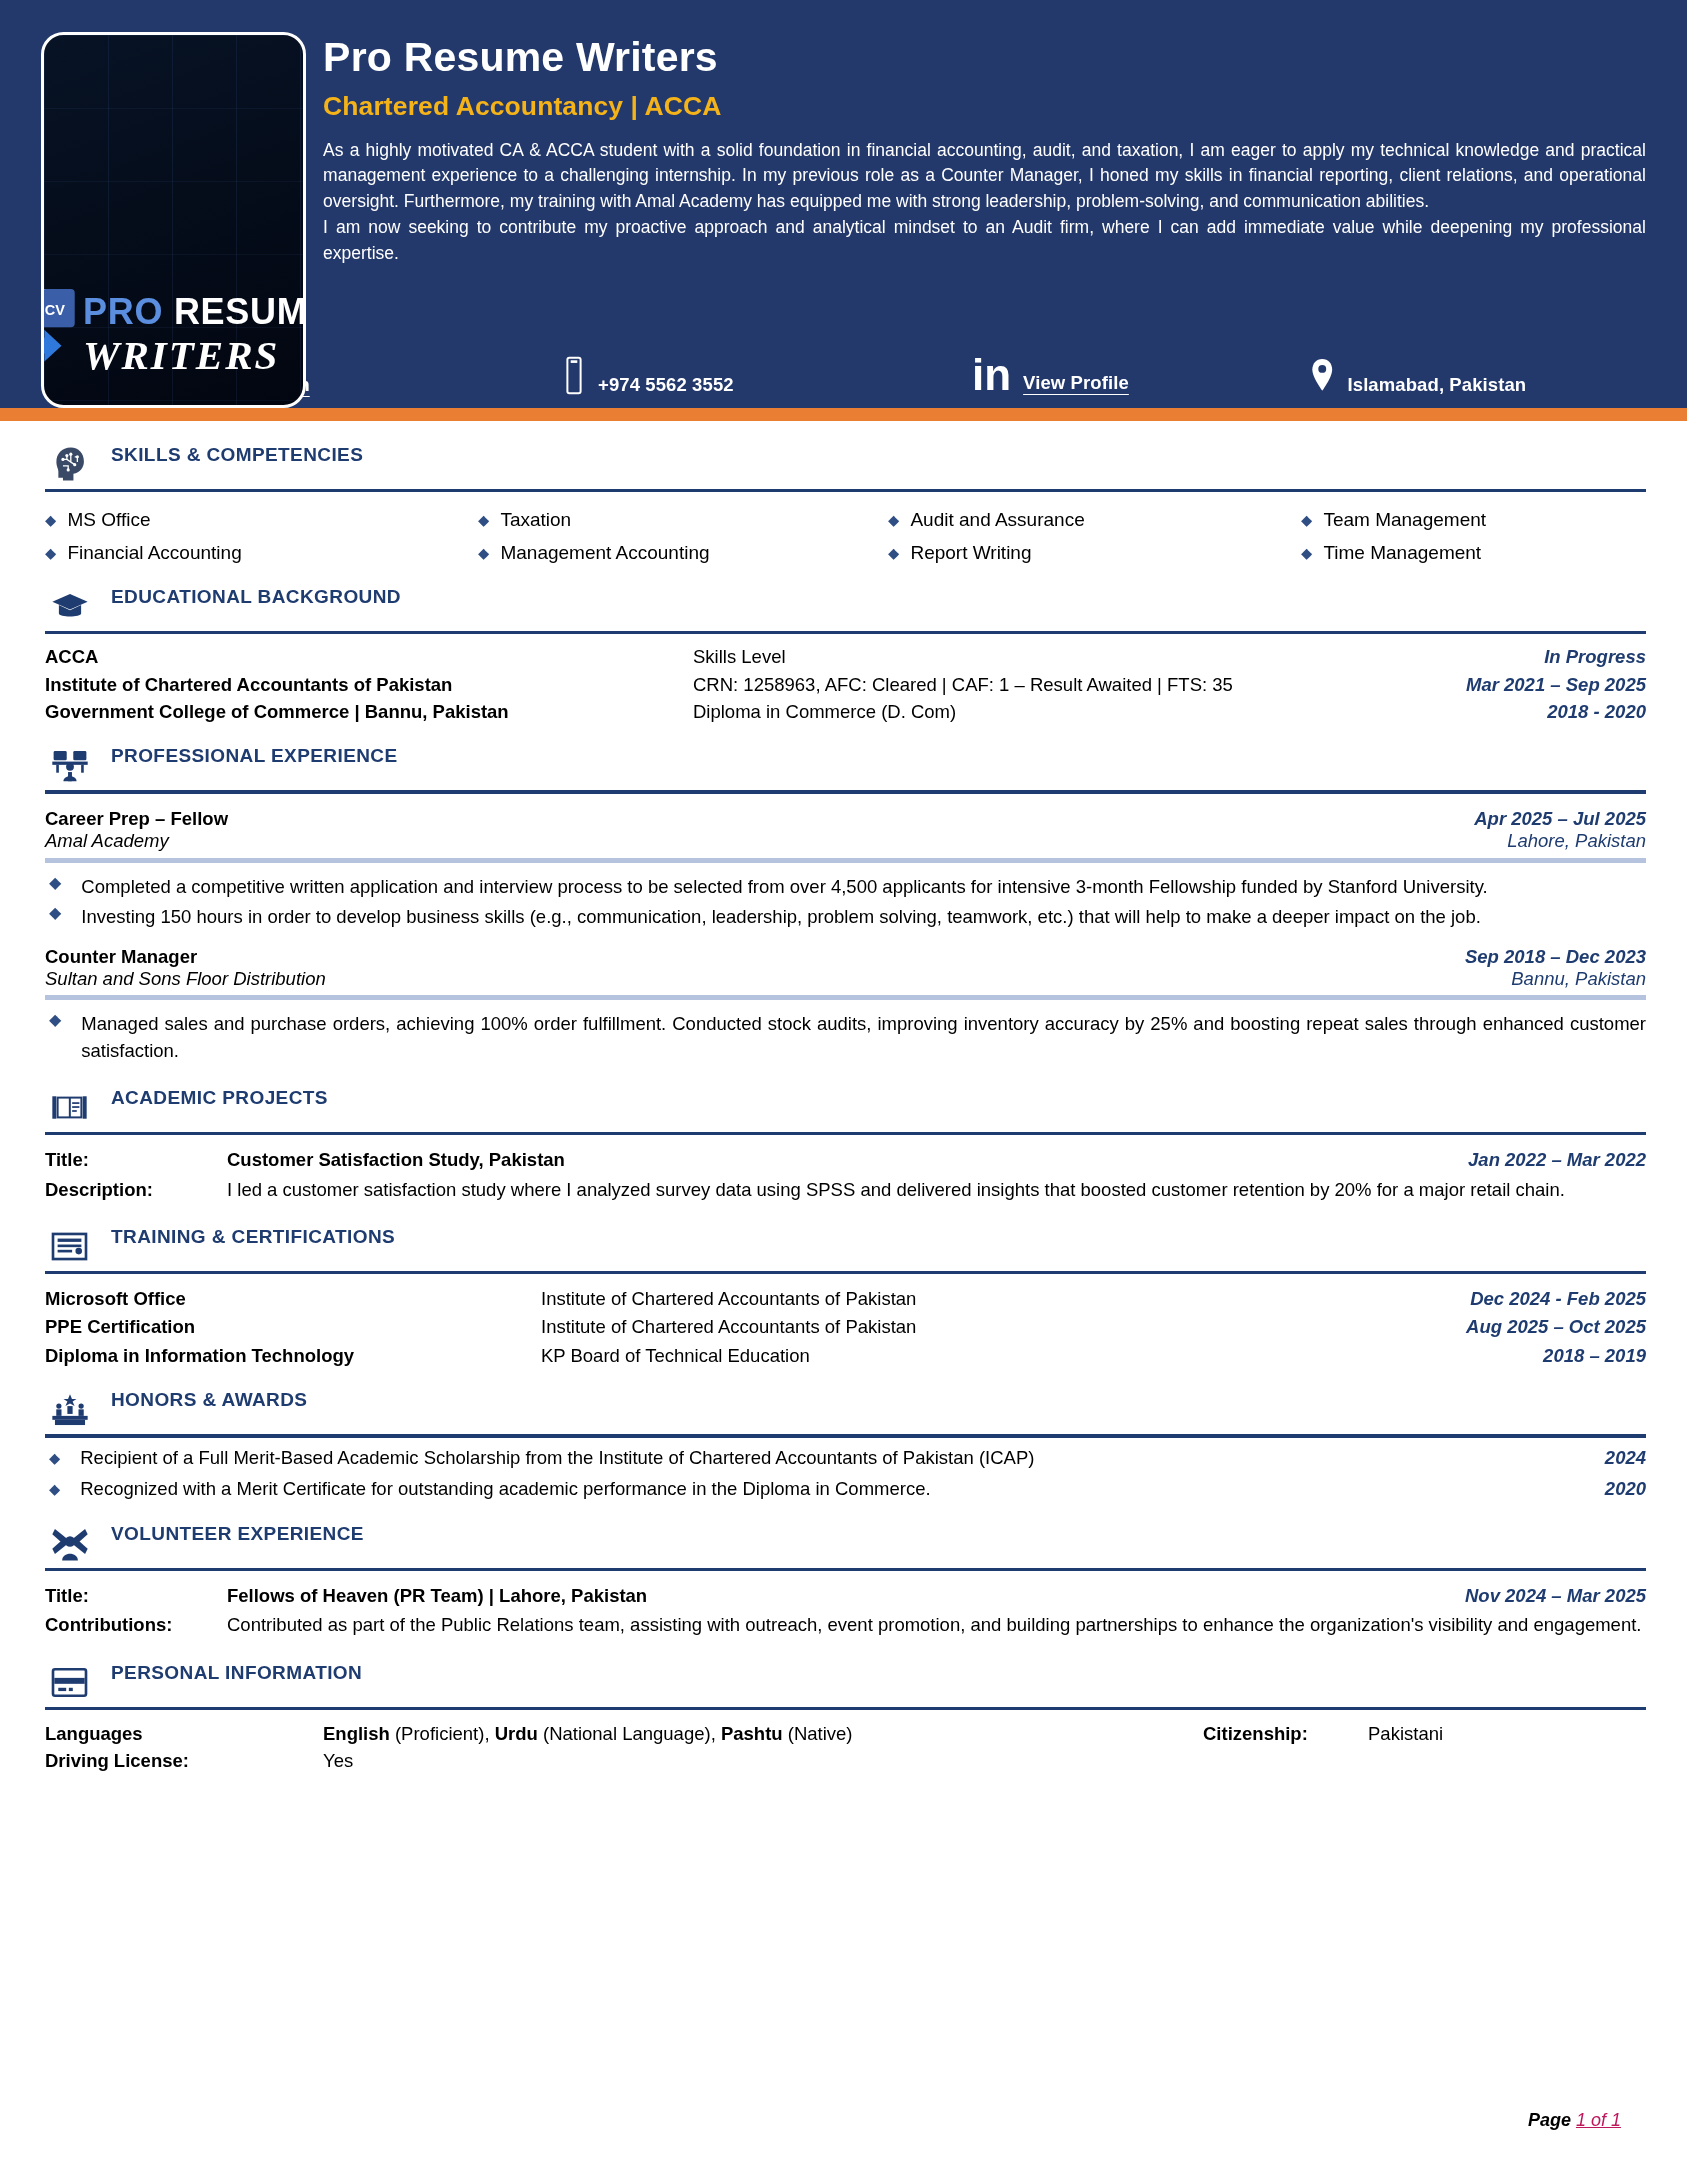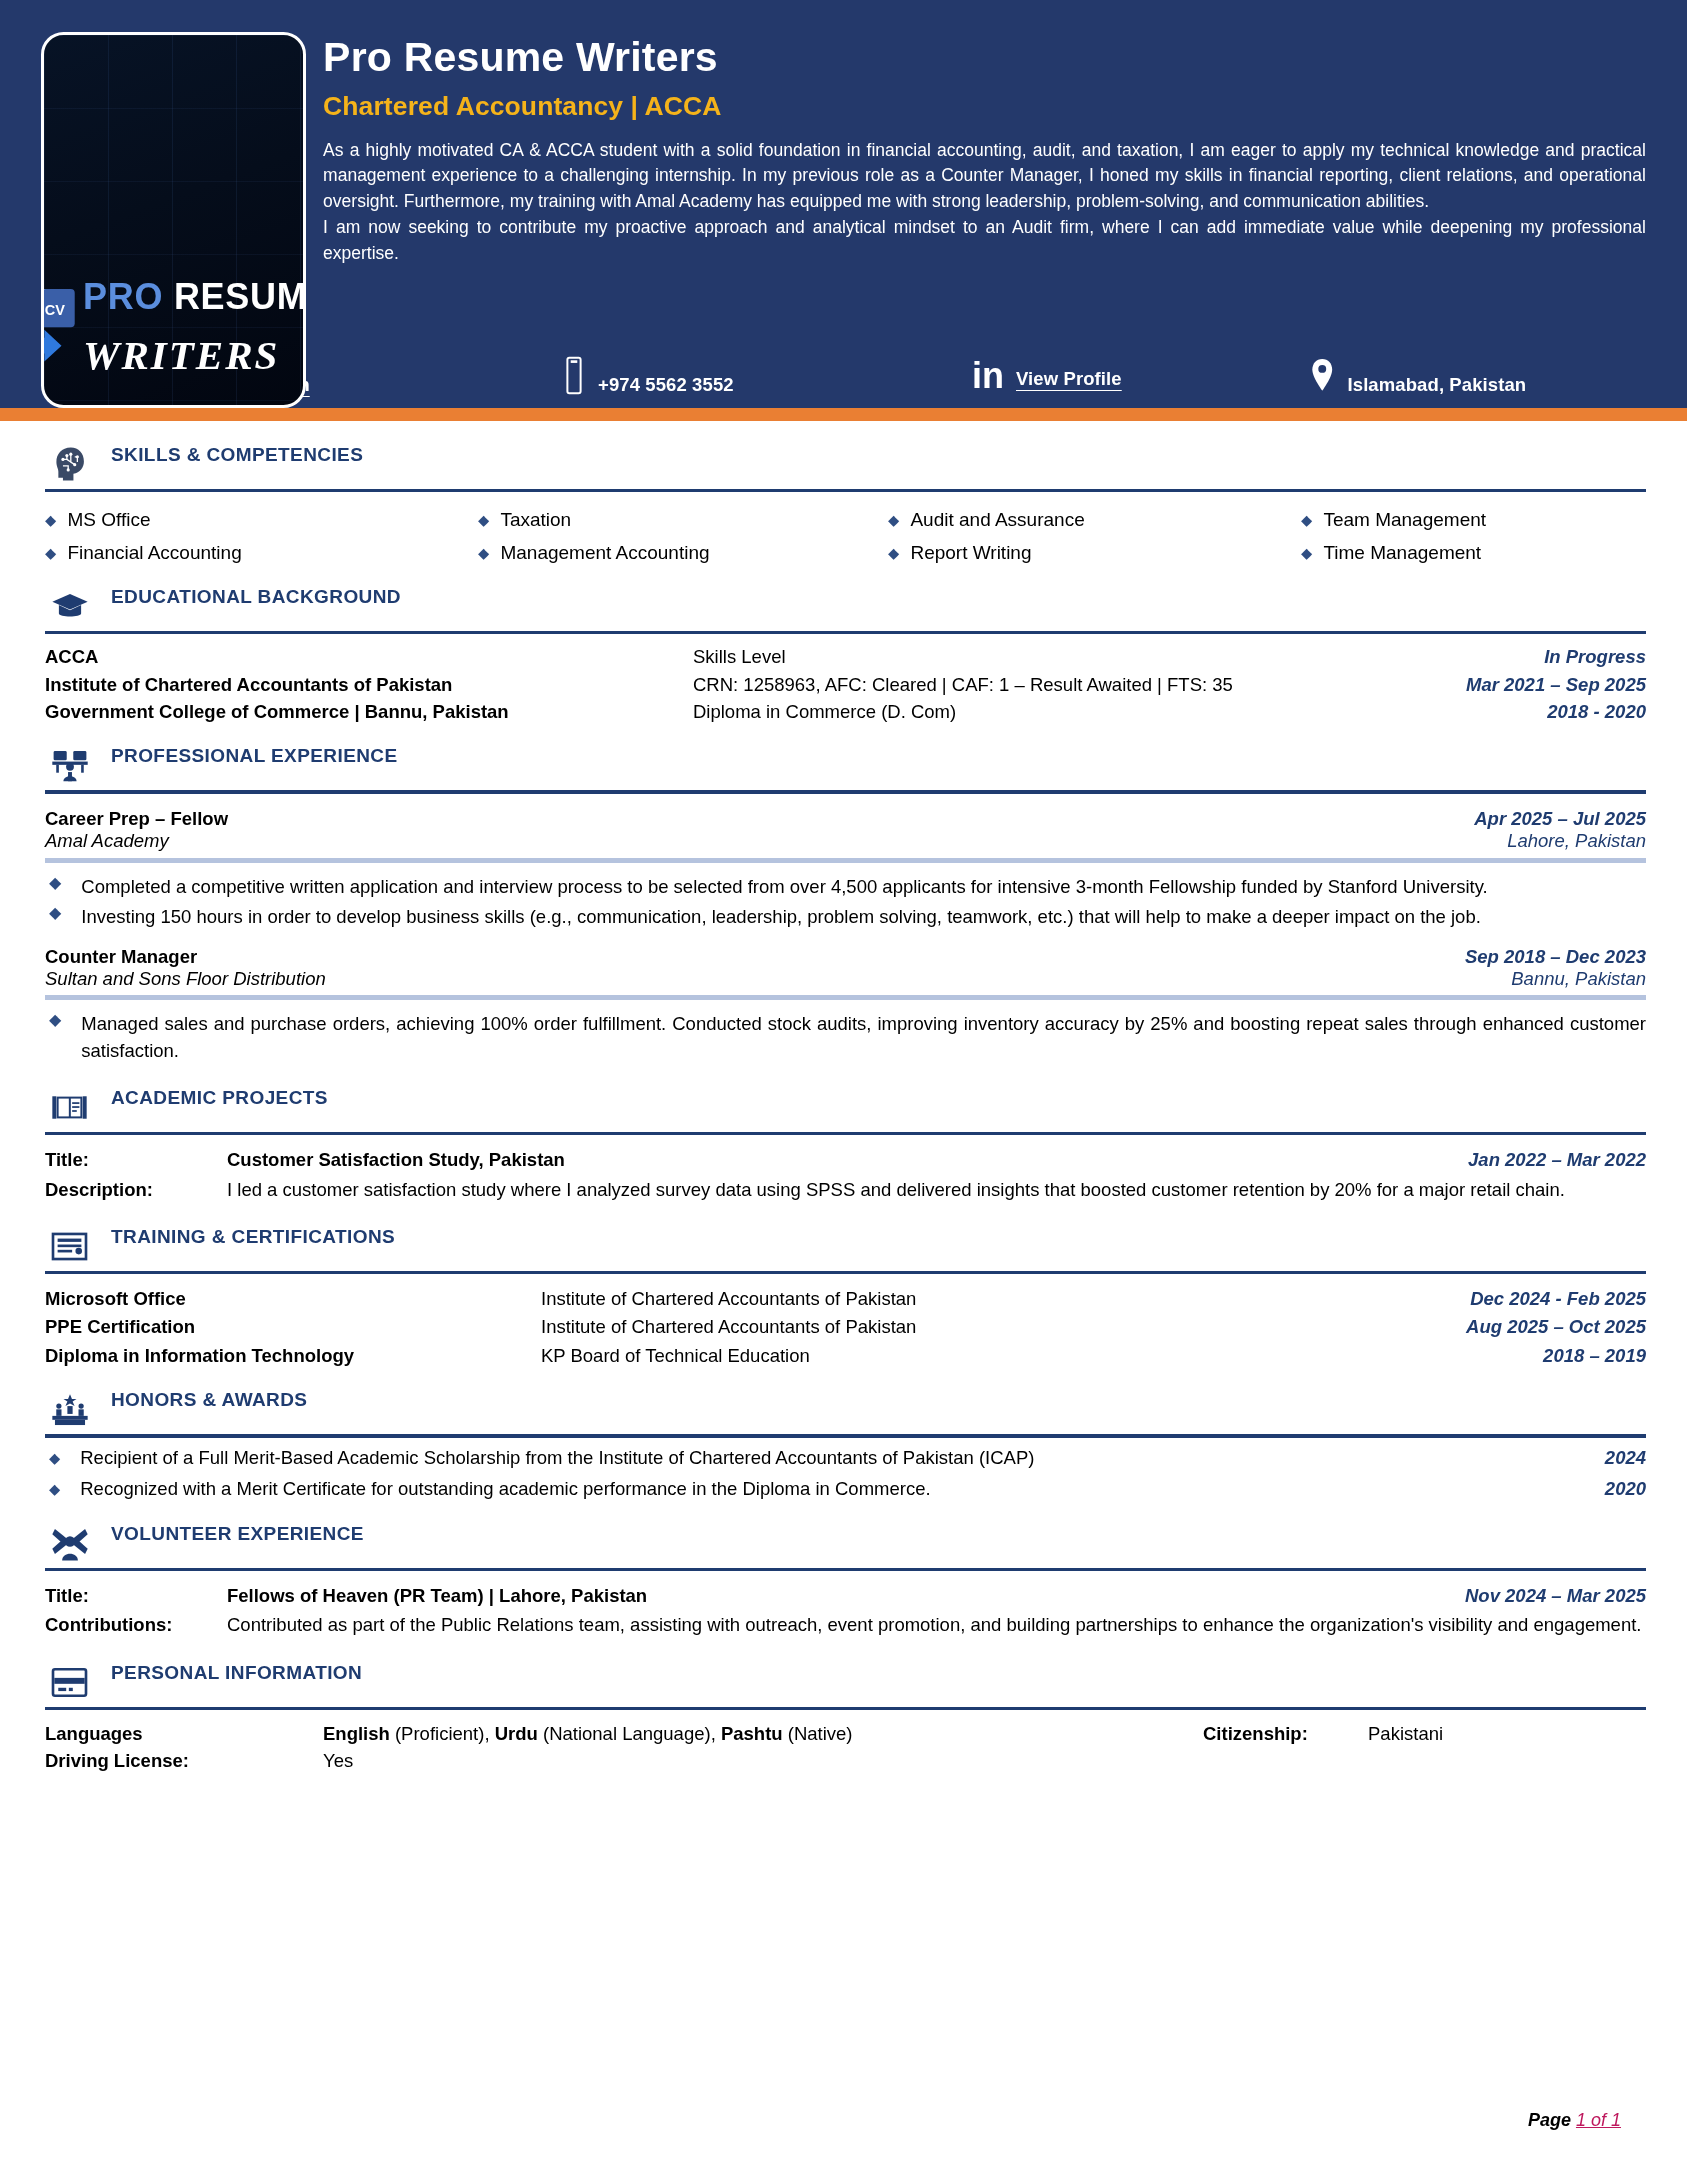--- a/index.html
+++ b/index.html
@@ -75,21 +75,21 @@
   }
   .logo-pro { color: #5b8ede; }
   .logo-resume { color: #ffffff; }
   .logo-line2 {
     font-family: "Liberation Serif", serif;
     font-style: italic;
     font-weight: 700;
     font-size: 41px;
     color: #ffffff;
     letter-spacing: 2px;
-    margin-top: 20px;
+    margin-top: 5px;
   }
 
   .header-text {
     flex: 1 1 auto;
     padding-top: 22.5px;
     padding-right: 14.6px;
   }
   .name {
     color: #ffffff;
     font-size: 41px;
@@ -142,21 +142,21 @@
   .contact-text {
     font-size: 18.5px;
     font-weight: 700;
     white-space: nowrap;
     letter-spacing: 0.1px;
   }
   .contact-text.link { text-decoration: underline; text-underline-offset: 4.6px; }
   .li-glyph {
     font-family: "Liberation Sans", sans-serif;
     font-weight: 700;
-    font-size: 36px;
+    font-size: 44px;
     line-height: 0.82;
     color: #ffffff;
   }
 
   .orange-rule { height: 13.2px; background: #ea7f33; width: 100%; }
 
   
   .content { padding: 0 41px 0 45px; }
 
   .section { margin-top: 22.5px; }

